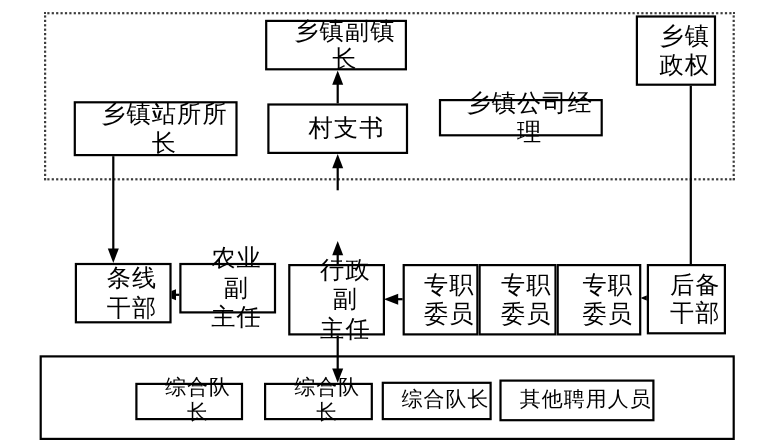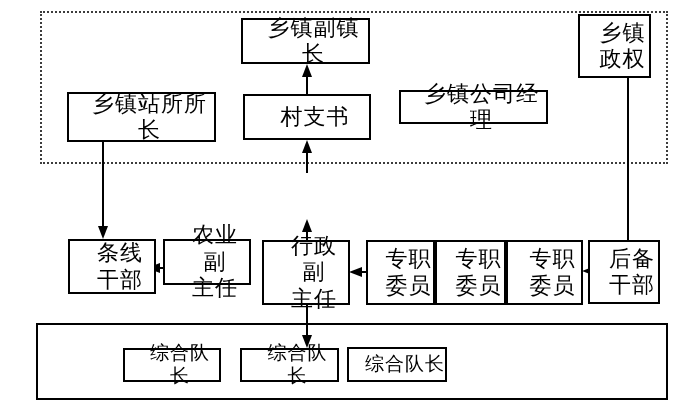--- a/index.html
+++ b/index.html
@@ -91,14 +91,15 @@
 
   <div class="node" style="left:588px;top:240px;width:72px;height:64px">后备
 干部</div>
 
   <div class="node small" style="left:123px;top:348px;width:98px;height:34px">综合队长</div>
 
   <div class="node small" style="left:240px;top:348px;width:99px;height:34px">综合队长</div>
 
   <div class="node small" style="left:347px;top:347px;width:100px;height:35px">综合队长</div>
 
+  <div class="node small" style="left:454px;top:345px;width:141px;height:38px">其他聘用人员</div>
 
 </div>
 
 </body></html>

